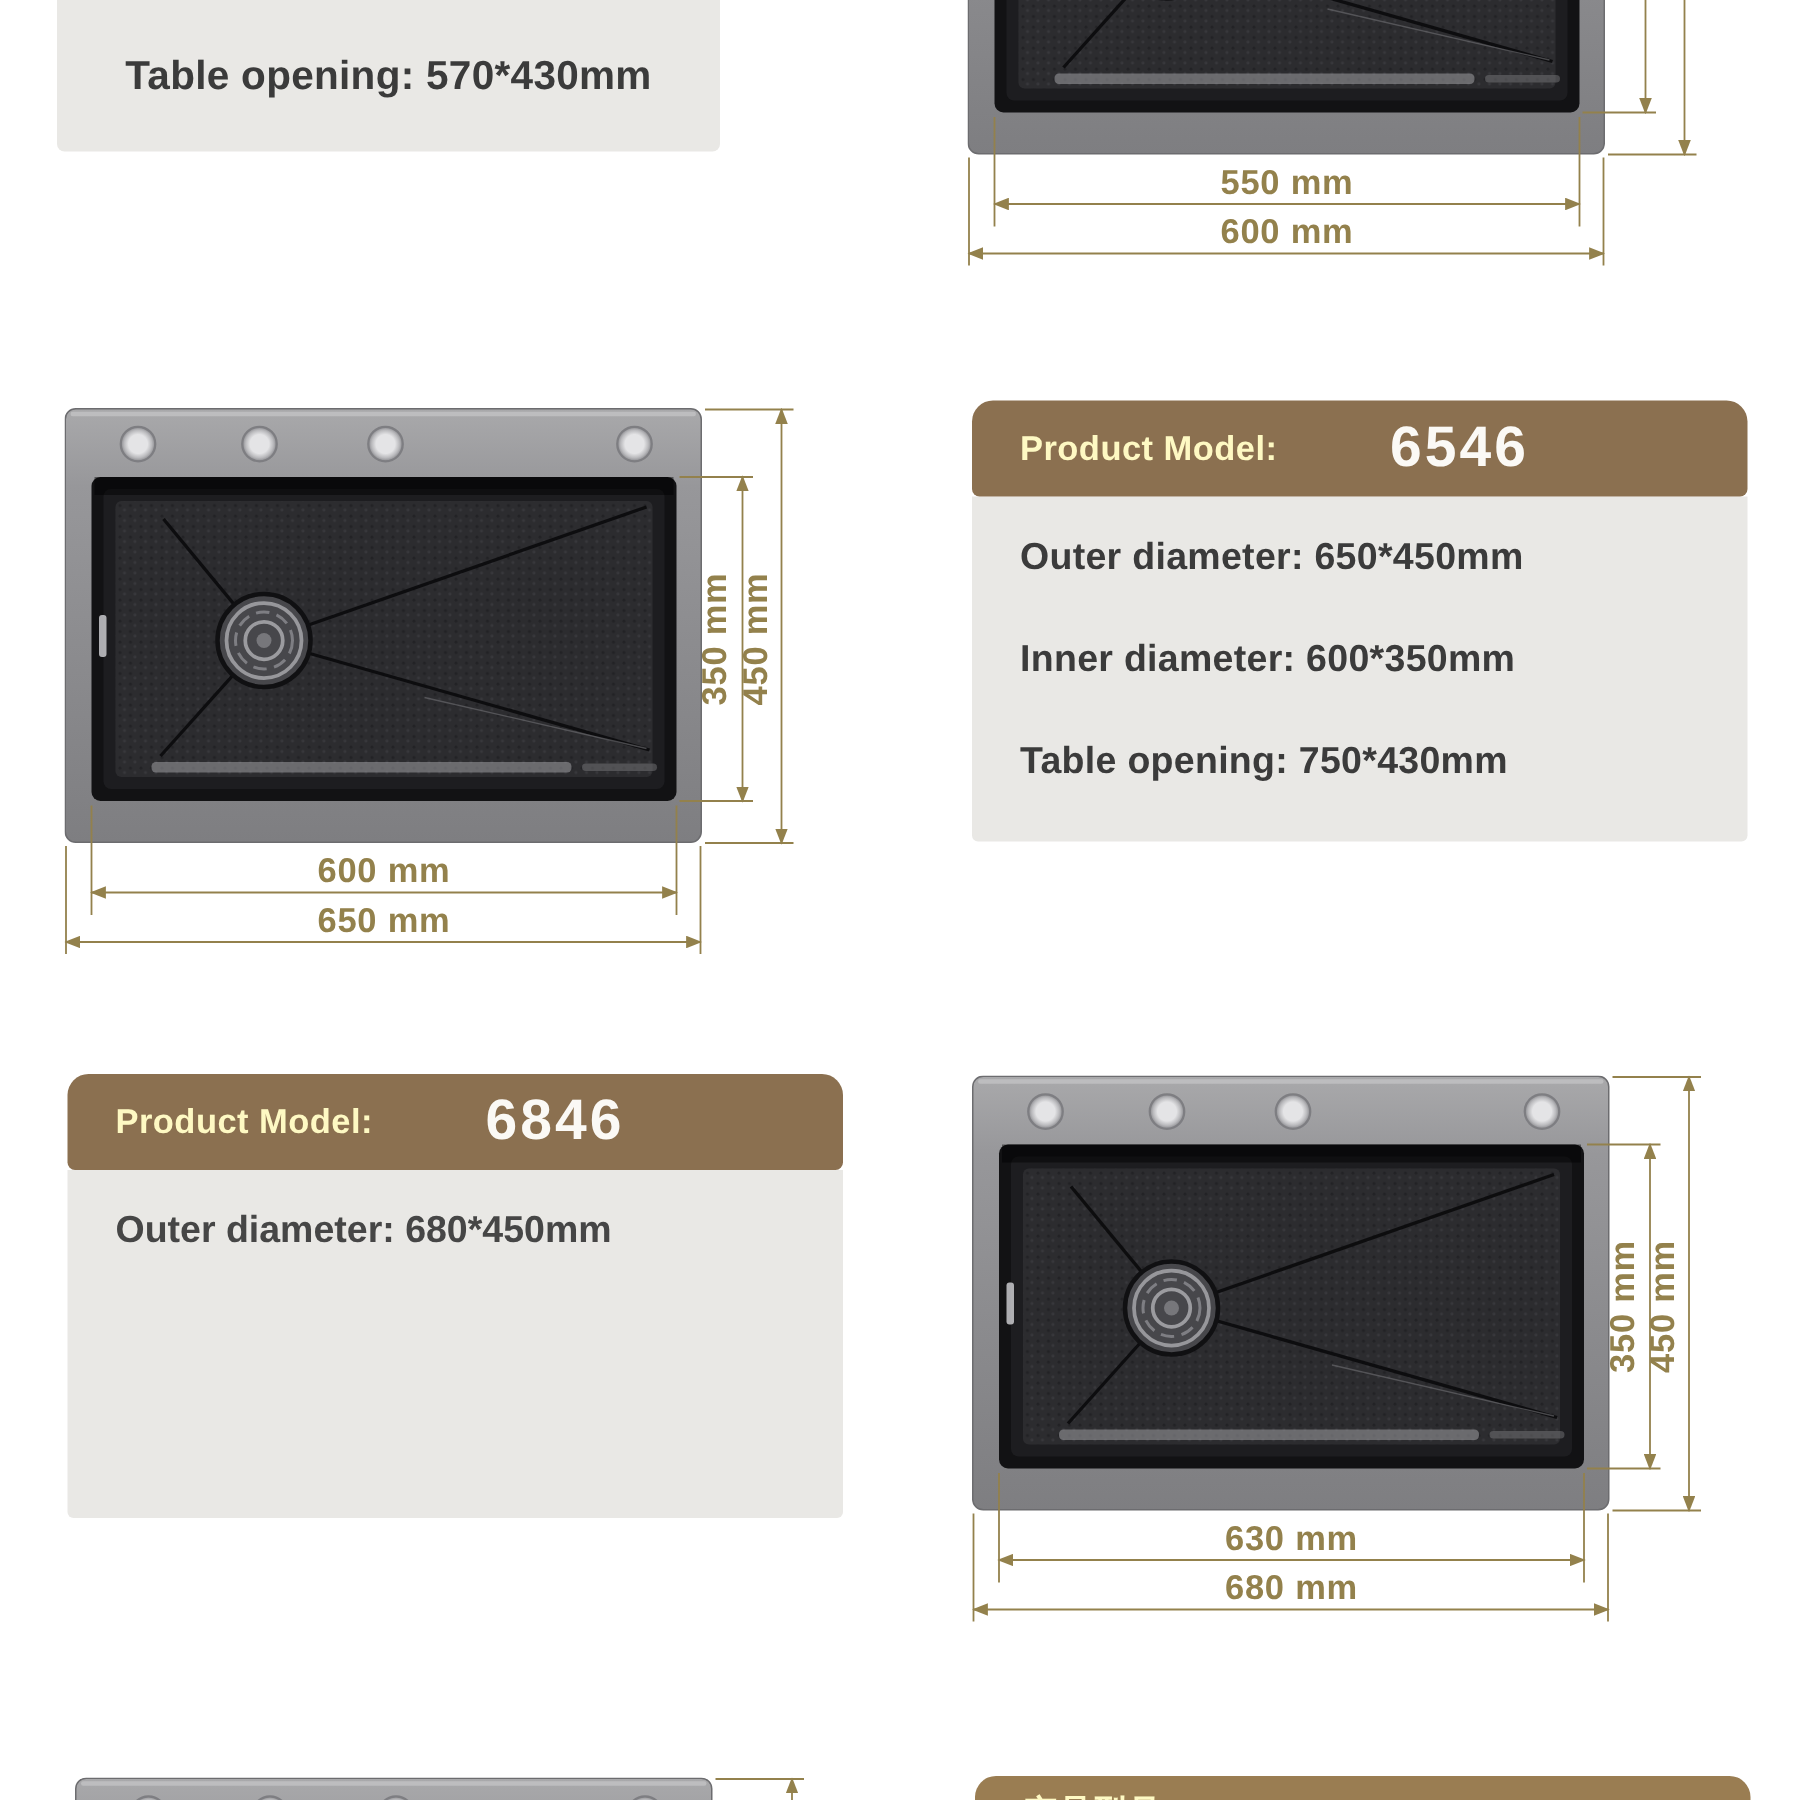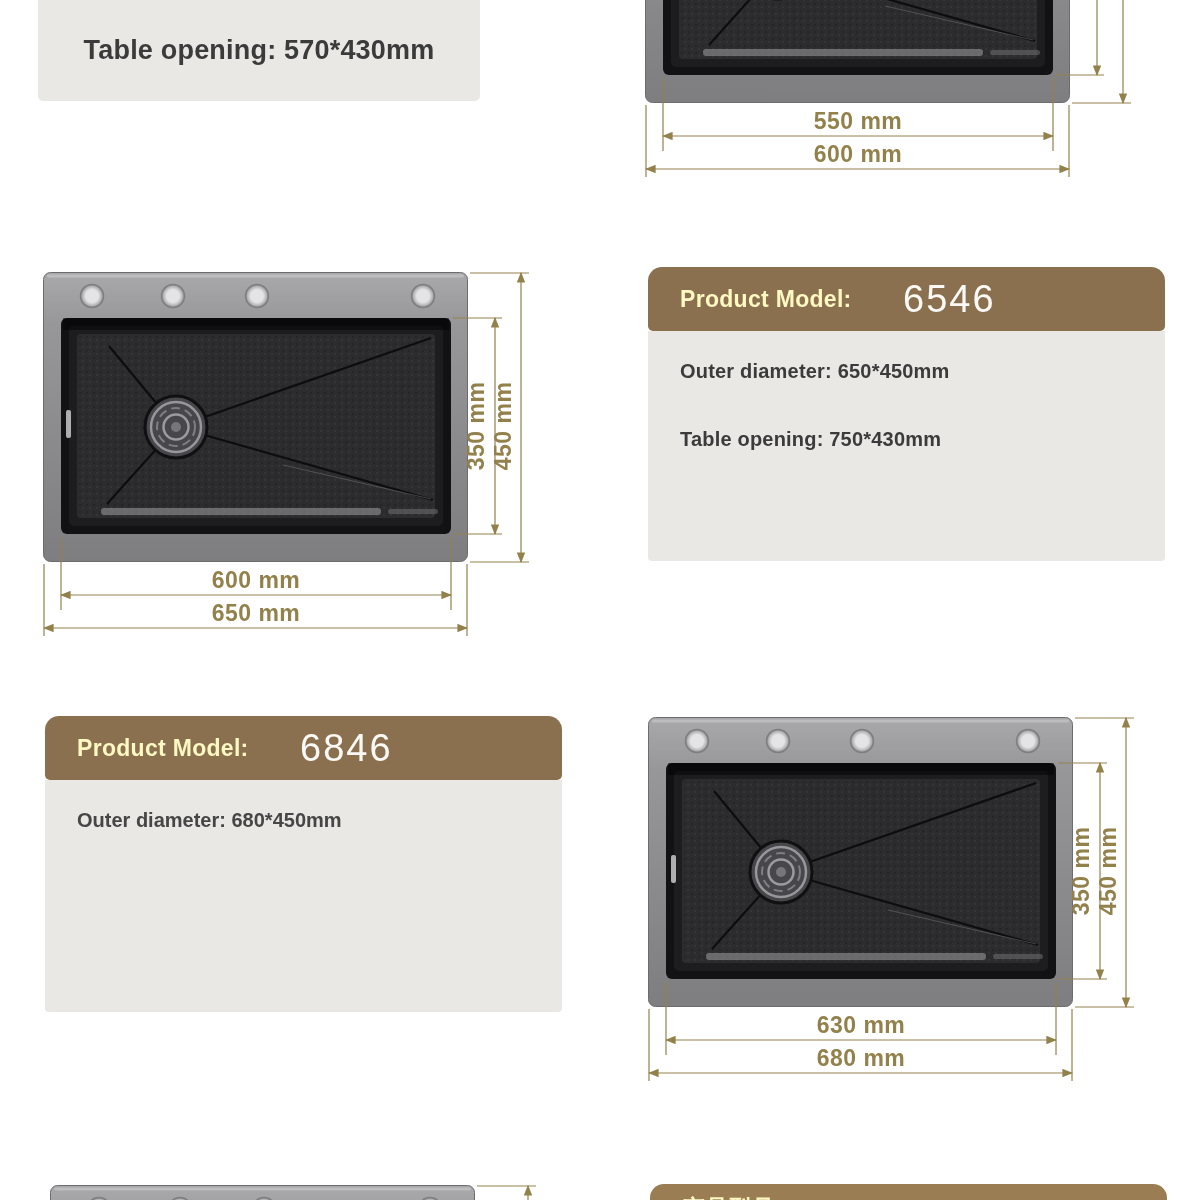--- a/index.html
+++ b/index.html
@@ -12,26 +12,26 @@
         font-size:27px;font-weight:700;color:#3b3b3b;letter-spacing:.2px}
 
   
   .card{position:absolute;width:517px}
   #card0{left:648px;top:267px}
   #card1{left:45px;top:716px}
   .card-header{position:relative;height:64px;background:#8b7050;border-radius:14px 14px 5px 5px}
   .model-label{position:absolute;left:32px;top:50%;transform:translateY(-50%);
                color:#fef9c3;font-size:23px;font-weight:700;letter-spacing:.3px;white-space:nowrap}
   .model-number{position:absolute;left:255px;top:50%;transform:translateY(-50%);width:140px;
-                text-align:left;color:#fbf9f5;font-size:38px;font-weight:400;letter-spacing:2px}
+                text-align:center;color:#fbf9f5;font-size:38px;font-weight:700;letter-spacing:2px}
   .card-body{background:#e9e8e5;border-radius:0 0 4px 4px;padding-top:6px}
   #card0 .card-body{height:224px}
   #card1 .card-body{height:226px}
   .spec-row{height:68px;display:flex;align-items:center;padding-left:32px;
-            font-size:20px;color:#3b3b3b;white-space:nowrap}
+            font-size:25px;color:#3b3b3b;white-space:nowrap}
   #card0 .spec-row{font-weight:700;letter-spacing:.2px}
   #card1 .spec-row{font-weight:700;color:#464646}
 
   
   .diagram{position:absolute;width:500px;height:365px}
   #d0{left:645px;top:-187px}   
   #d1{left:43px;top:272px}
   #d2{left:648px;top:717px}
   #d3{left:50px;top:1185px}    
   .dimt{font-family:"Liberation Sans",sans-serif;font-size:23px;font-weight:700;
@@ -159,20 +159,21 @@
     </svg>
   </div>
 
   <div class="card" id="card0">
     <div class="card-header">
       <span class="model-label">Product Model:</span>
       <span class="model-number">6546</span>
     </div>
     <div class="card-body">
       <div class="spec-row">Outer diameter: 650*450mm</div>
+      <div class="spec-row">Inner diameter: 600*350mm</div>
       <div class="spec-row">Table opening: 750*430mm</div>
     </div>
   </div>
 
   <div class="card" id="card1">
     <div class="card-header">
       <span class="model-label">Product Model:</span>
       <span class="model-number">6846</span>
     </div>
     <div class="card-body">

